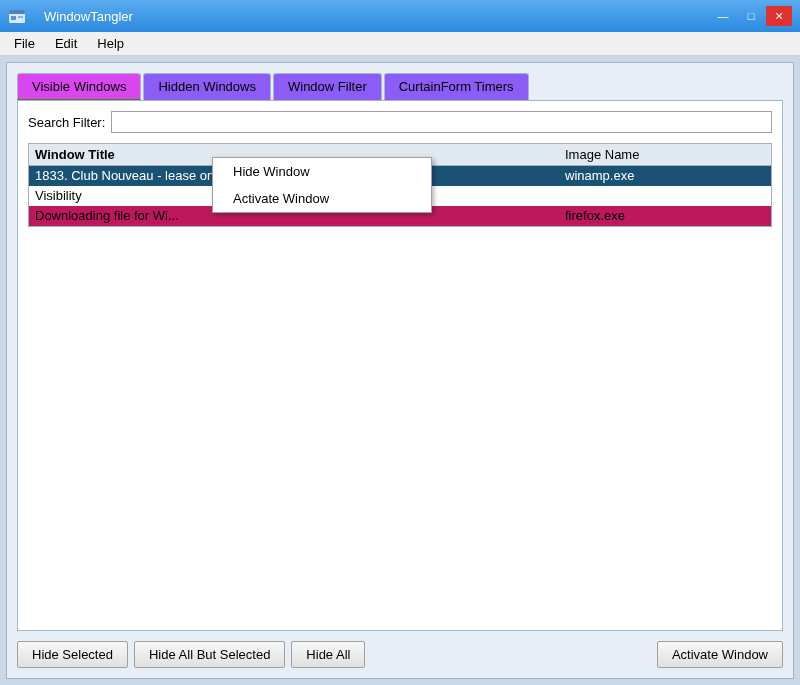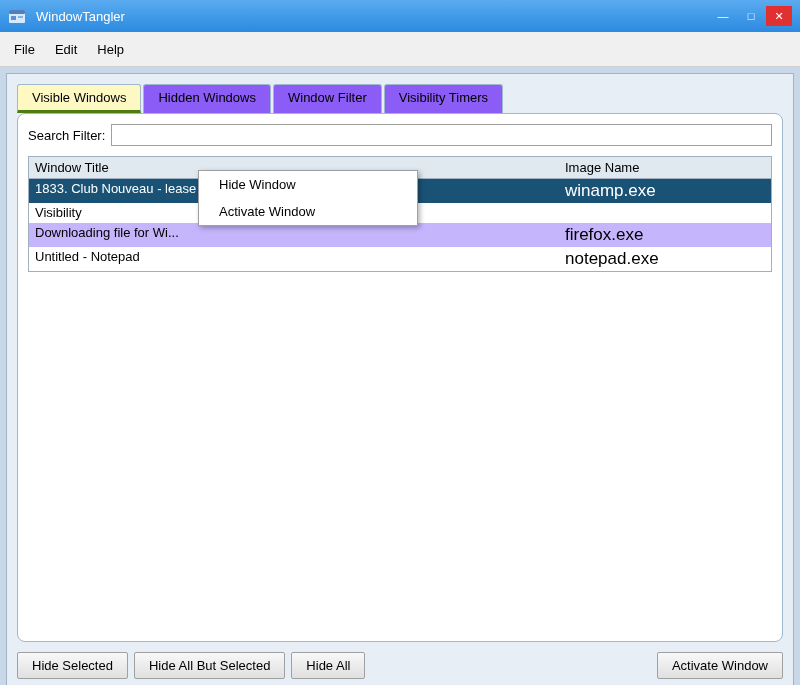--- a/index.html
+++ b/index.html
@@ -11,21 +11,21 @@
       height: 32px;
       display: flex;
       align-items: center;
       justify-content: space-between;
       padding: 0 8px;
       color: white;
     }
     .title-bar-left {
       display: flex;
       align-items: center;
-      gap: 10px;
+      gap: 18px;
     }
     .title-bar-icon {
       width: 18px;
       height: 18px;
     }
     .title-bar-text {
       font-size: 13px;
       font-weight: normal;
       color: white;
     }
@@ -45,21 +45,21 @@
       font-size: 11px;
       color: white;
     }
     .tb-btn.minimize { background: transparent; }
     .tb-btn.maximize { background: transparent; }
     .tb-btn.close { background: #e03030; }
 
     
     .menu-bar {
       background: #f0f0f0;
-      height: 35px;
+      height: 24px;
       display: flex;
       align-items: center;
       padding: 0 4px;
       border-bottom: 1px solid #d0d0d0;
     }
     .menu-item {
       padding: 2px 10px;
       cursor: pointer;
       color: #000;
     }
@@ -84,22 +84,22 @@
       background: #8b5cf6;
       border: 1px solid #a0b8cc;
       border-bottom: none;
       cursor: pointer;
       color: #000;
       margin-right: 2px;
       border-radius: 3px 3px 0 0;
       font-size: 13px;
     }
     .tab.active {
-      background: #fef9c3;
-      border-bottom: 3px solid #4d7c0f;
+      background: #d946ef;
+      border-bottom: 1px solid #4d7c0f;
       z-index: 2;
       position: relative;
     }
 
     
     .tab-content {
       background: #ffffff;
       border: 1px solid #a0b8cc;
       padding: 10px;
       flex: 1;
@@ -137,38 +137,38 @@
       display: flex;
       background: #e0e8f0;
       border-bottom: 1px solid #a0b0c0;
       padding: 3px 6px;
     }
     .table-header-cell {
       font-size: 13px;
       color: #000;
       font-weight: normal;
     }
-    .col-title { flex: 1; }
+    .col-title { flex: 1; font-weight: bold; }
     .col-image { width: 200px; }
 
     .table-body { }
     .table-row {
       display: flex;
       padding: 2px 6px;
       cursor: pointer;
       min-height: 20px;
     }
     .table-row.selected {
       background: #1a5276;
       color: white;
     }
-    .table-row.alt { background: #c4b5fd; }
+    .table-row.alt { background: #be185d; }
     .table-row.selected .col-image-cell { color: white; }
     .col-title-cell { flex: 1; font-size: 13px; overflow: hidden; text-overflow: ellipsis; white-space: nowrap; }
-    .col-image-cell { width: 200px; font-size: 17px; }
+    .col-image-cell { width: 200px; font-size: 13px; }
 
     
     .bottom-bar {
       display: flex;
       align-items: center;
       gap: 6px;
       margin-top: 10px;
     }
     .btn {
       padding: 5px 14px;
@@ -178,21 +178,21 @@
       font-size: 13px;
       color: #000;
       border-radius: 2px;
     }
     .btn-right { margin-left: auto; }
 
     
     .context-menu {
       position: absolute;
       top: 56px;
-      left: 180px;
+      left: 194px;
       background: #ffffff;
       border: 1px solid #a0a0a0;
       box-shadow: 2px 2px 5px rgba(0,0,0,0.3);
       z-index: 100;
       min-width: 220px;
     }
     .context-menu-item {
       padding: 6px 20px;
       cursor: pointer;
       font-size: 13px;
@@ -202,21 +202,20 @@
     
     .inner-layout {
       display: flex;
       flex-direction: column;
       height: 100%;
     }
     .tab-panel {
       flex: 1;
       display: flex;
       flex-direction: column;
-      border-radius: 8px;
     }
   </style>
 </head>
 <body>
 
 <div class="title-bar">
   <div class="title-bar-left">
     <div class="title-bar-icon">
       <svg width="18" height="18" viewBox="0 0 18 18">
         <rect x="1" y="3" width="16" height="13" rx="1" fill="#fff" opacity="0.8"></rect>
@@ -240,21 +239,21 @@
   <span class="menu-item">Help</span>
 </div>
 
 <div class="main-content">
   <div class="inner-layout">
 
     <div class="tabs">
       <div class="tab active">Visible Windows</div>
       <div class="tab">Hidden Windows</div>
       <div class="tab">Window Filter</div>
-      <div class="tab">Visibility Timers</div>
+      <div class="tab">CurtainForm Timers</div>
     </div>
 
     <div class="tab-content tab-panel">
 
       <div class="search-row">
         <label class="search-label">Search Filter:</label>
         <input class="search-input" type="text" placeholder="" style="">
       </div>
 
       <div class="table-container">
@@ -267,24 +266,20 @@
             <span class="col-title-cell">1833. Club Nouveau - lease on Me - Winamp</span>
             <span class="col-image-cell">winamp.exe</span>
           </div>
           <div class="table-row">
             <span class="col-title-cell">Visibility</span>
           </div>
           <div class="table-row alt">
             <span class="col-title-cell">Downloading file for Wi...</span>
             <span class="col-image-cell">firefox.exe</span>
           </div>
-          <div class="table-row">
-            <span class="col-title-cell">Untitled - Notepad</span>
-            <span class="col-image-cell">notepad.exe</span>
-          </div>
         </div>
       </div>
 
       <div class="context-menu">
         <div class="context-menu-item">Hide Window</div>
         <div class="context-menu-item">Activate Window</div>
       </div>
 
     </div>
 

